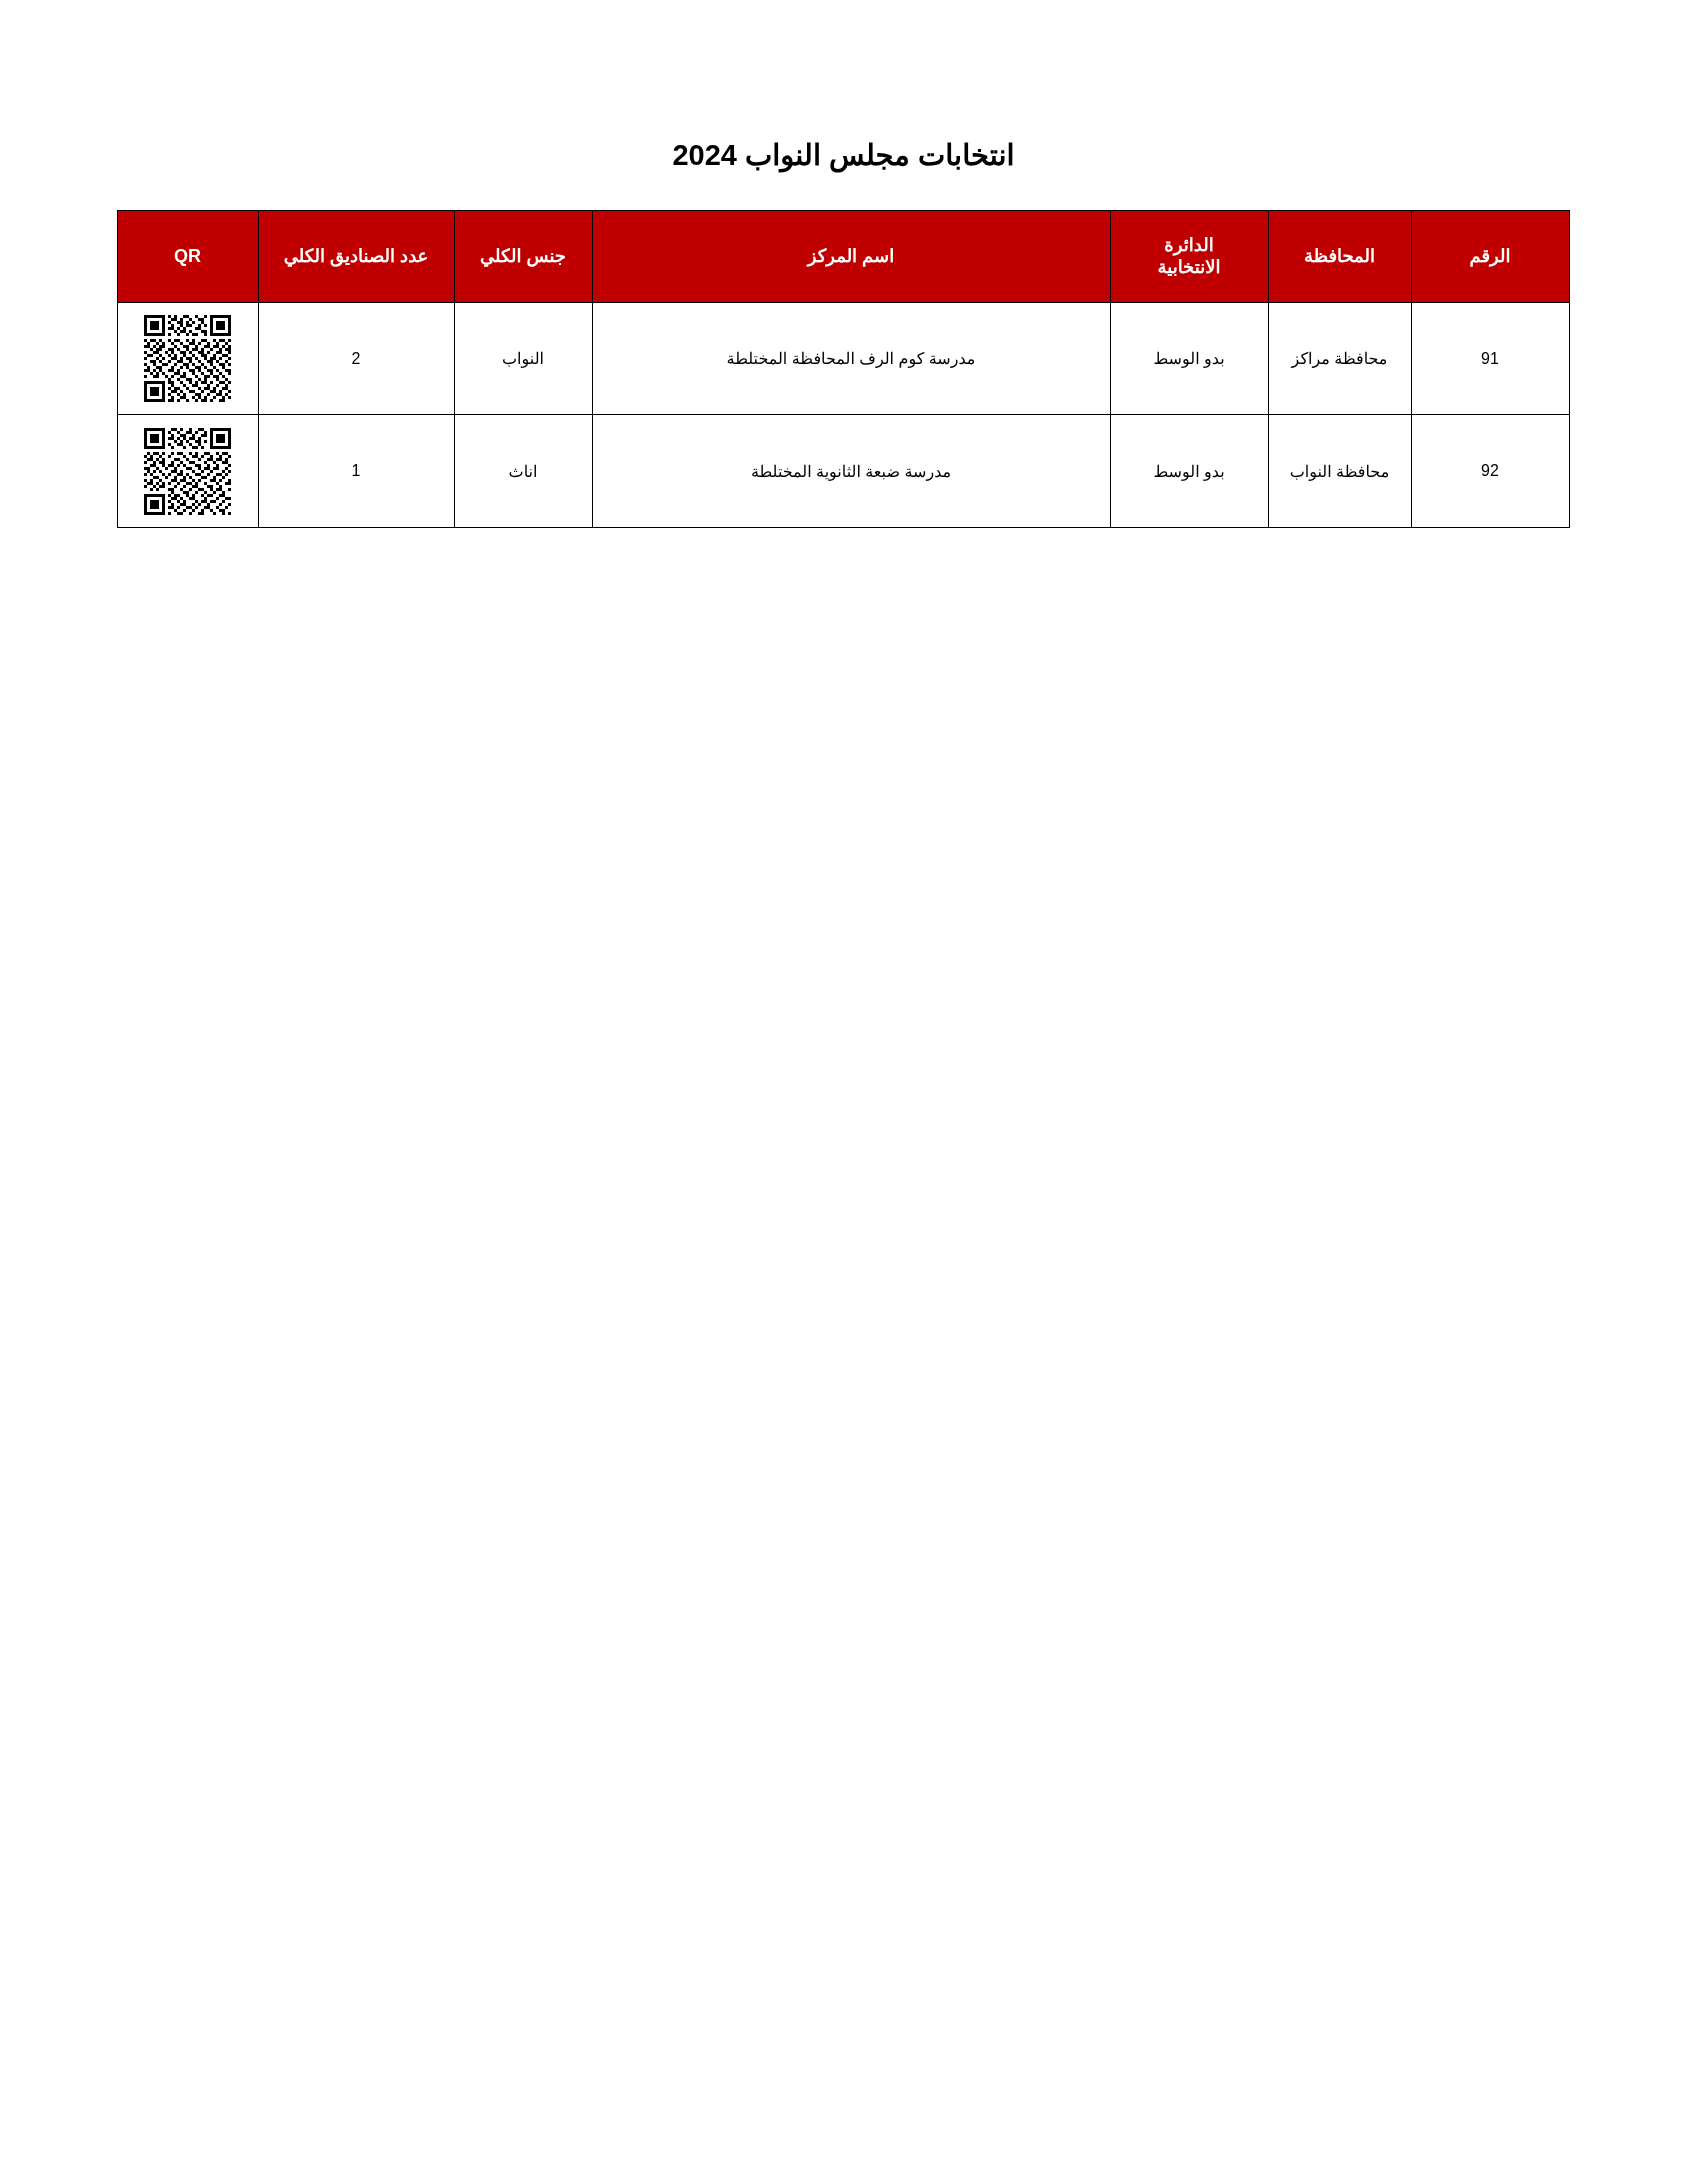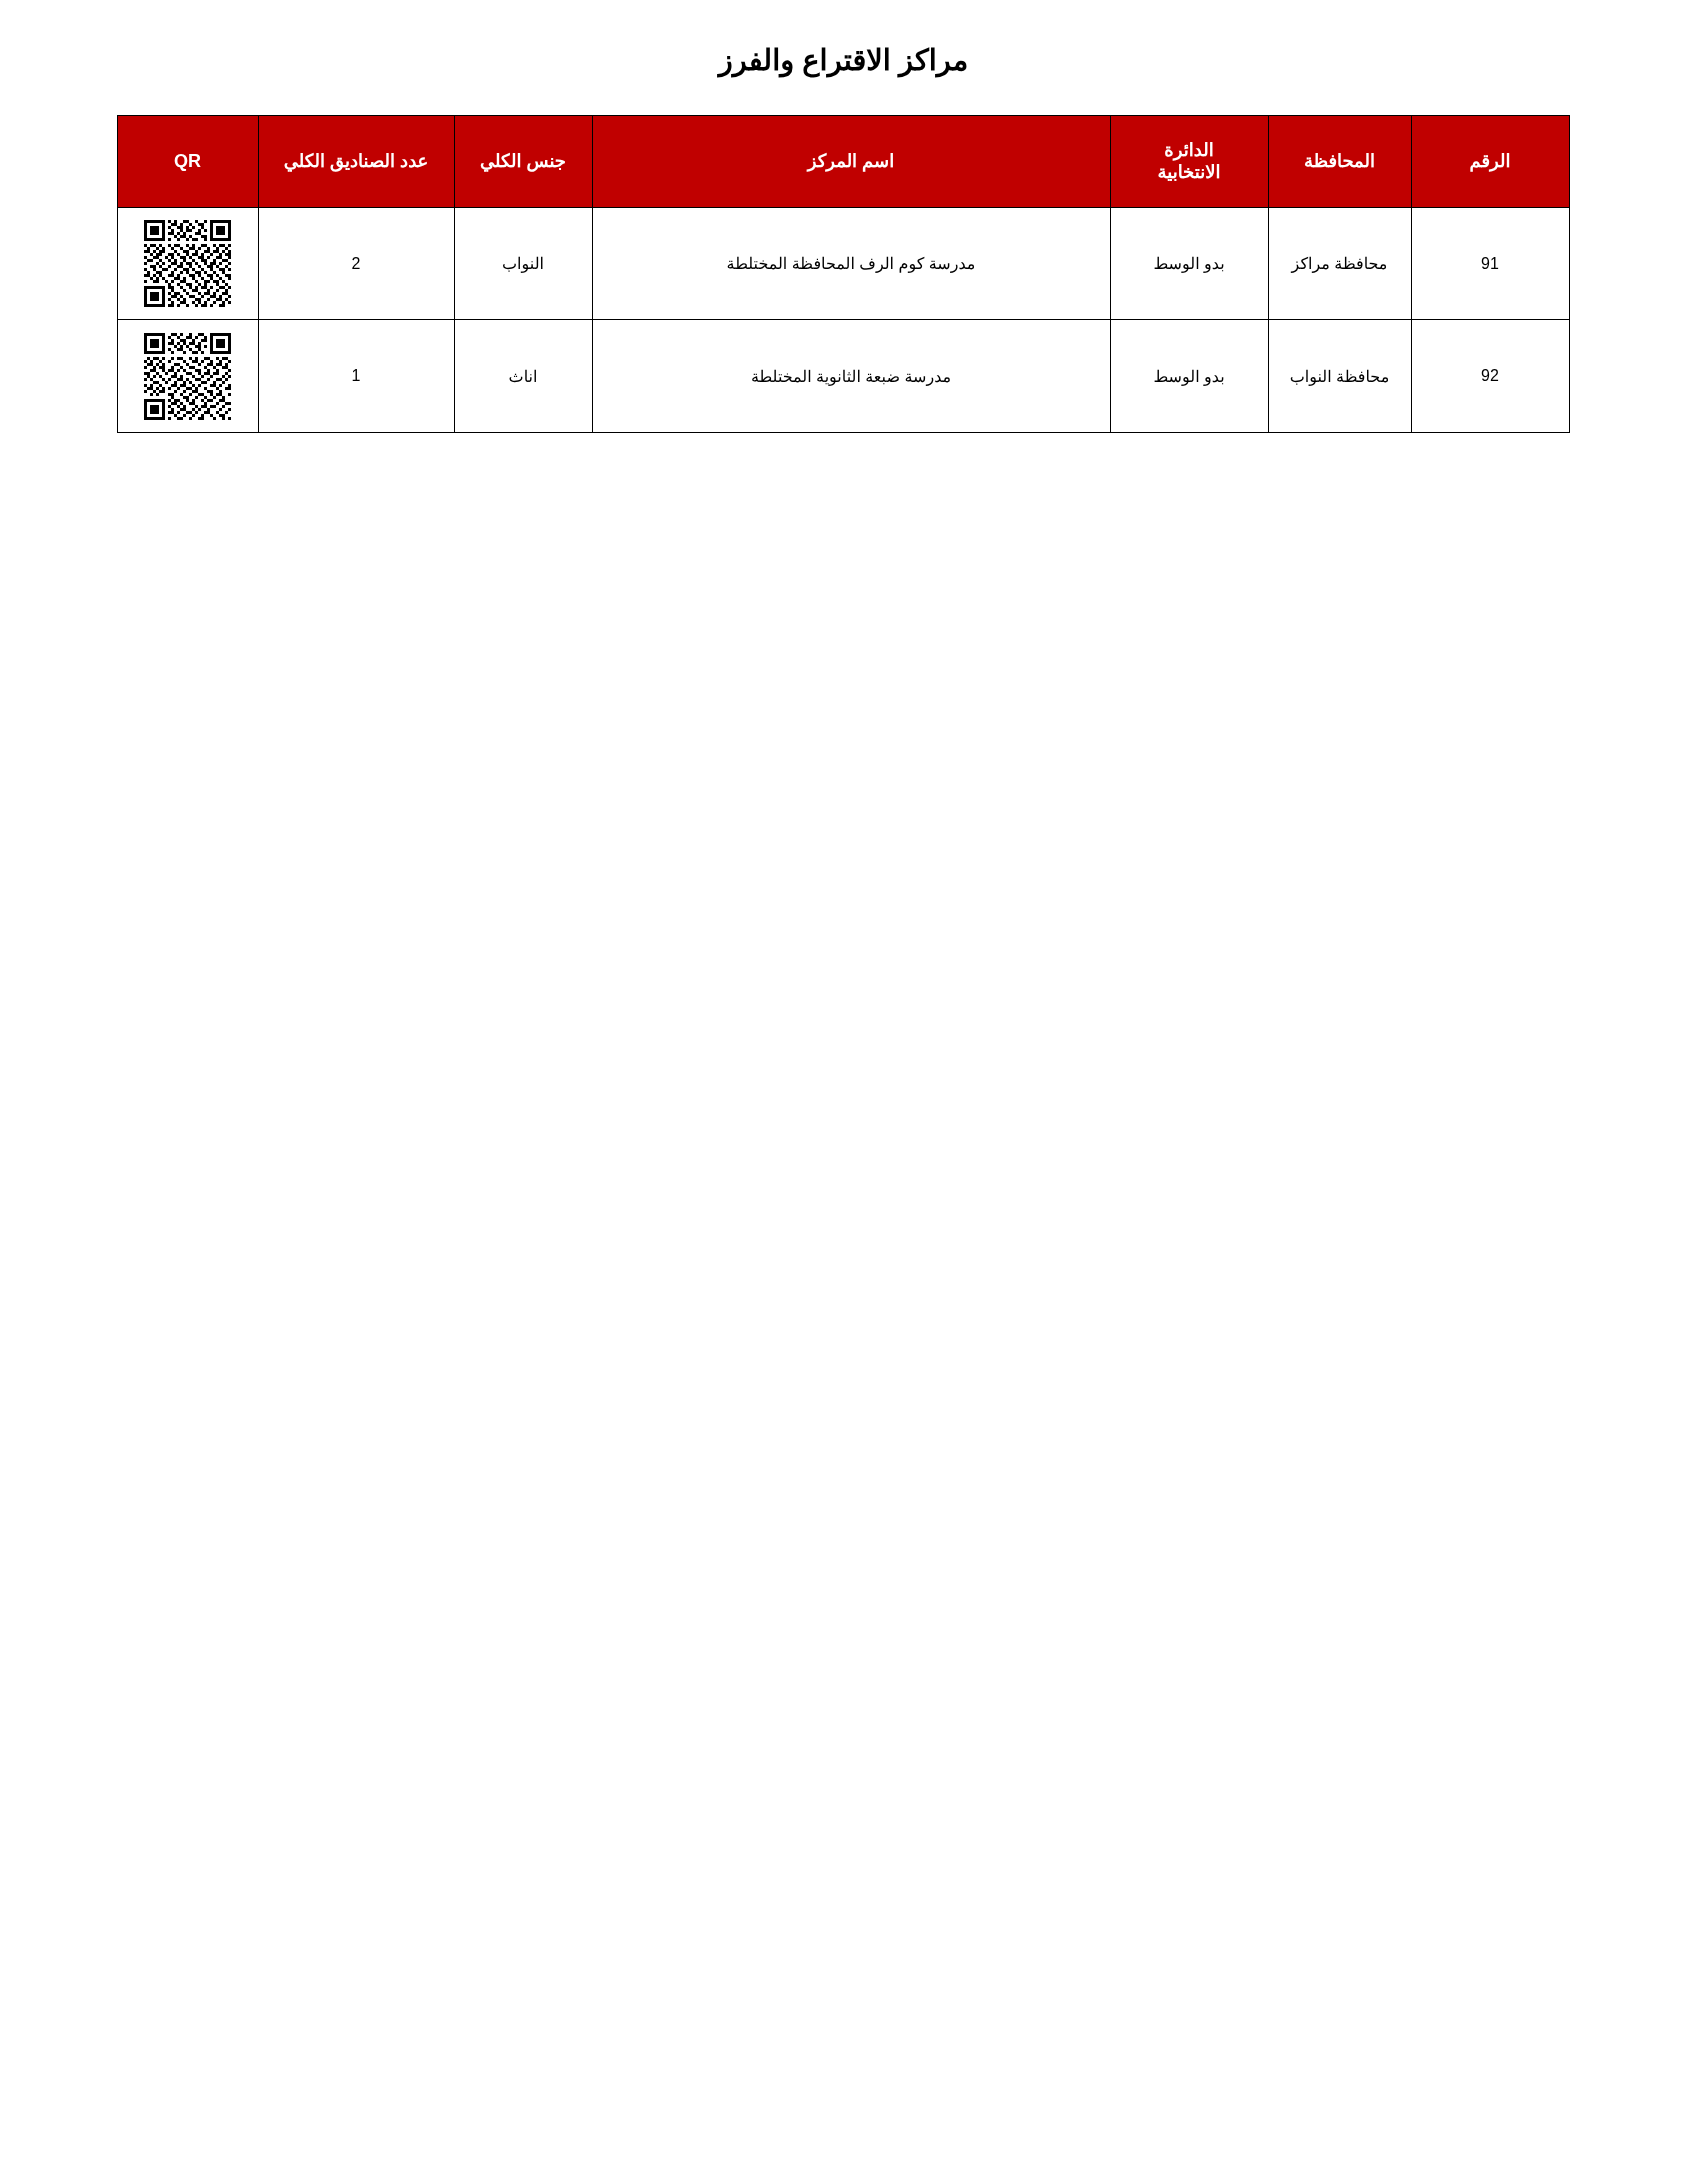--- a/index.html
+++ b/index.html
@@ -90,21 +90,21 @@
   .qr-box svg { display: block; }
   .num-cell, .boxes-cell {
     direction: ltr;
   }
 </style>
 </head>
 <body>
 
 <div class="page">
 
-  <div class="doc-subtitle">مراكز الاقتراع والفرز</div>
+  <div class="doc-title">انتخابات مجلس النواب 2024</div>
 
   <div class="table-wrap">
     <table class="centers">
       <colgroup>
         <col class="c-num">
         <col class="c-gov">
         <col class="c-dist">
         <col class="c-name">
         <col class="c-gender">
         <col class="c-boxes">

